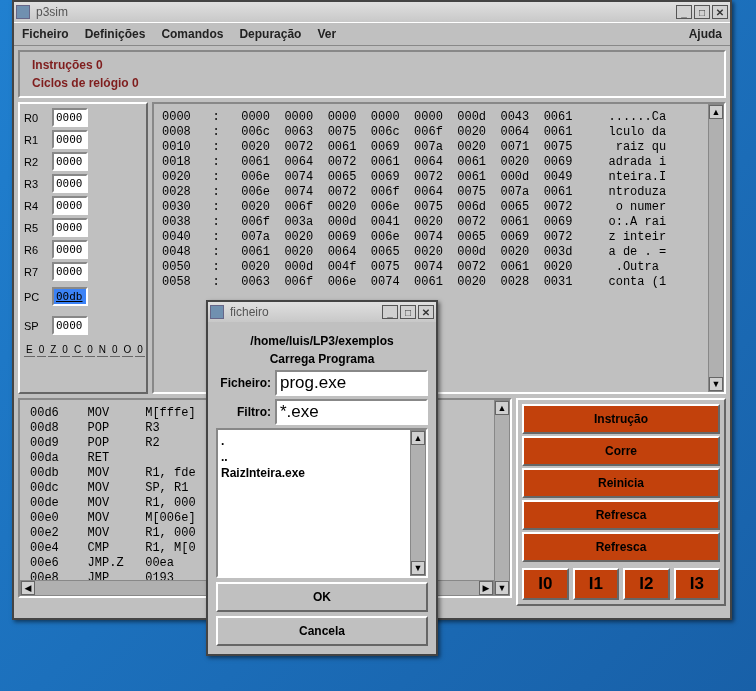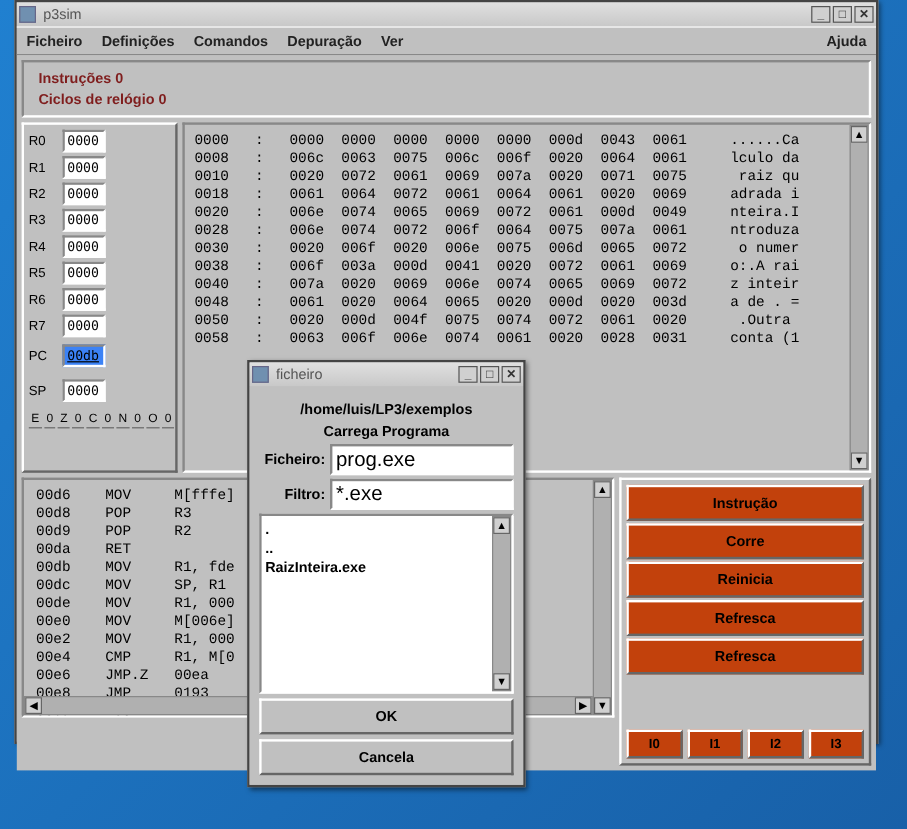--- a/index.html
+++ b/index.html
@@ -128,21 +128,21 @@
   }
   .ctrl-btn, .small-btn {
     border: 2px solid;
     border-color: #fff #666 #666 #fff;
     background: #c2410c;
     padding: 6px 10px;
     text-align:center;
     font-weight: bold;
     font-size: 12px;
   }
-  .small-btn { padding: 4px 8px; font-size: 11px; flex:1;margin-top:40px; }
+  .small-btn { padding: 4px 8px; font-size: 17px; flex:1; }
   .intr { display:flex; gap:4px; margin-top:4px; }
   .dialog-inner {
     background: #c0c0c0;
     padding: 8px;
   }
   .dlg-label { text-align:center; font-weight:bold; margin:4px 0; }
   .input-row { display:flex; align-items:center; gap:4px; margin:3px 0;}
   .input-row label { width:55px; font-weight:bold; text-align:right; }
   .text-input {
     flex:1;

